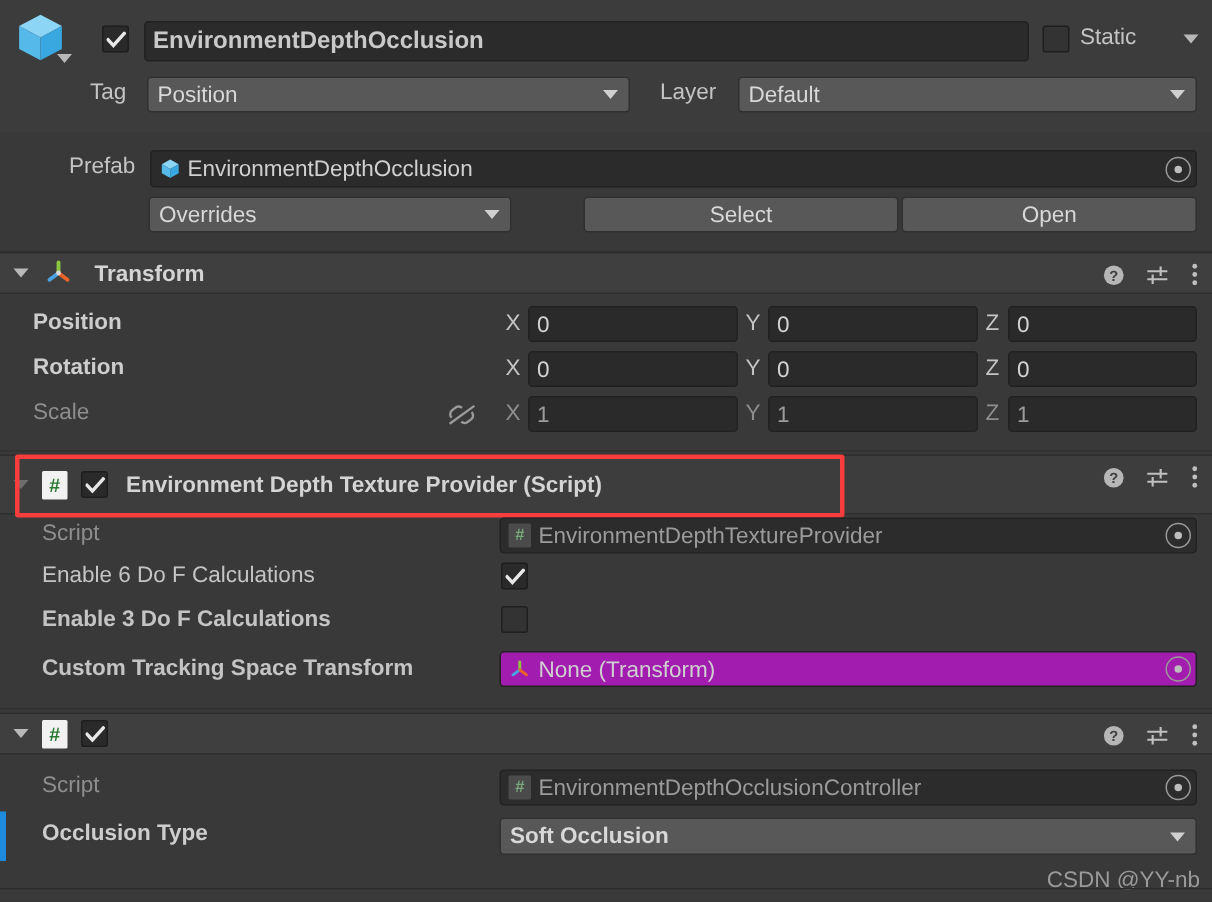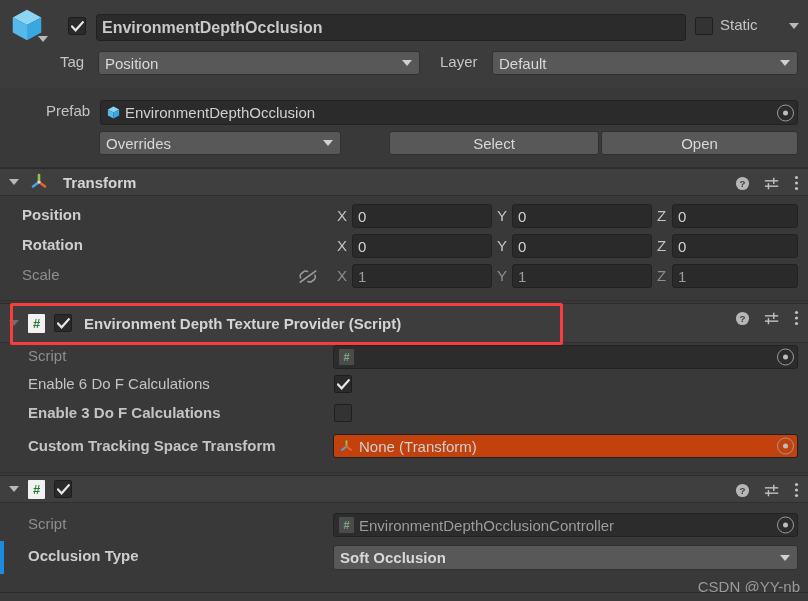--- a/index.html
+++ b/index.html
@@ -367,20 +367,21 @@
     </span>
   </div>
 
   <div class="redbox" style="left:10px; top:303px; width:553px; height:42px;"></div>
 
   <div class="row" style="left:28px; top:347px;">
     <span class="label dim">Script</span>
   </div>
   <div class="field objdark" style="position:absolute; left:333px; top:345px; width:465px;">
     <span class="cs-icon small" style="margin-right:5px;">#</span>
+    <span>EnvironmentDepthTextureProvider</span>
     <span class="pick-circle">
         <i></i>
       </span>
   </div>
 
   <div class="row" style="left:28px; top:375px;">
     <span class="label">Enable 6 Do F Calculations</span>
   </div>
   <div class="row" style="left:334px; top:375px;">
     <span class="chk">
@@ -393,21 +394,21 @@
   <div class="row" style="left:28px; top:404px;font-weight:bold;">
     <span class="label">Enable 3 Do F Calculations</span>
   </div>
   <div class="row" style="left:334px; top:404px;">
     <span class="chk empty"></span>
   </div>
 
   <div class="row" style="left:28px; top:437px;font-weight:bold;">
     <span class="label">Custom Tracking Space Transform</span>
   </div>
-  <div class="field" style="position:absolute; left:333px; top:434px; width:465px; background:#c2410c;">
+  <div class="field" style="position:absolute; left:333px; top:434px; width:465px; background:#a21caf;">
     <svg class="axis-icon sm" style="margin-right:5px;" viewBox="0 0 20 20">
       <line x1="10" y1="10" x2="10" y2="3" stroke="#8cc63e" stroke-width="2.6" stroke-linecap="round"></line>
       <line x1="10" y1="10" x2="4" y2="14.5" stroke="#4aa3e0" stroke-width="2.6" stroke-linecap="round"></line>
       <line x1="10" y1="10" x2="16" y2="14.5" stroke="#e8622a" stroke-width="2.6" stroke-linecap="round"></line>
     </svg>
     <span style="color:#cfcfcf;">None (Transform)</span>
     <span class="pick-circle">
         <i></i>
       </span>
   </div>

